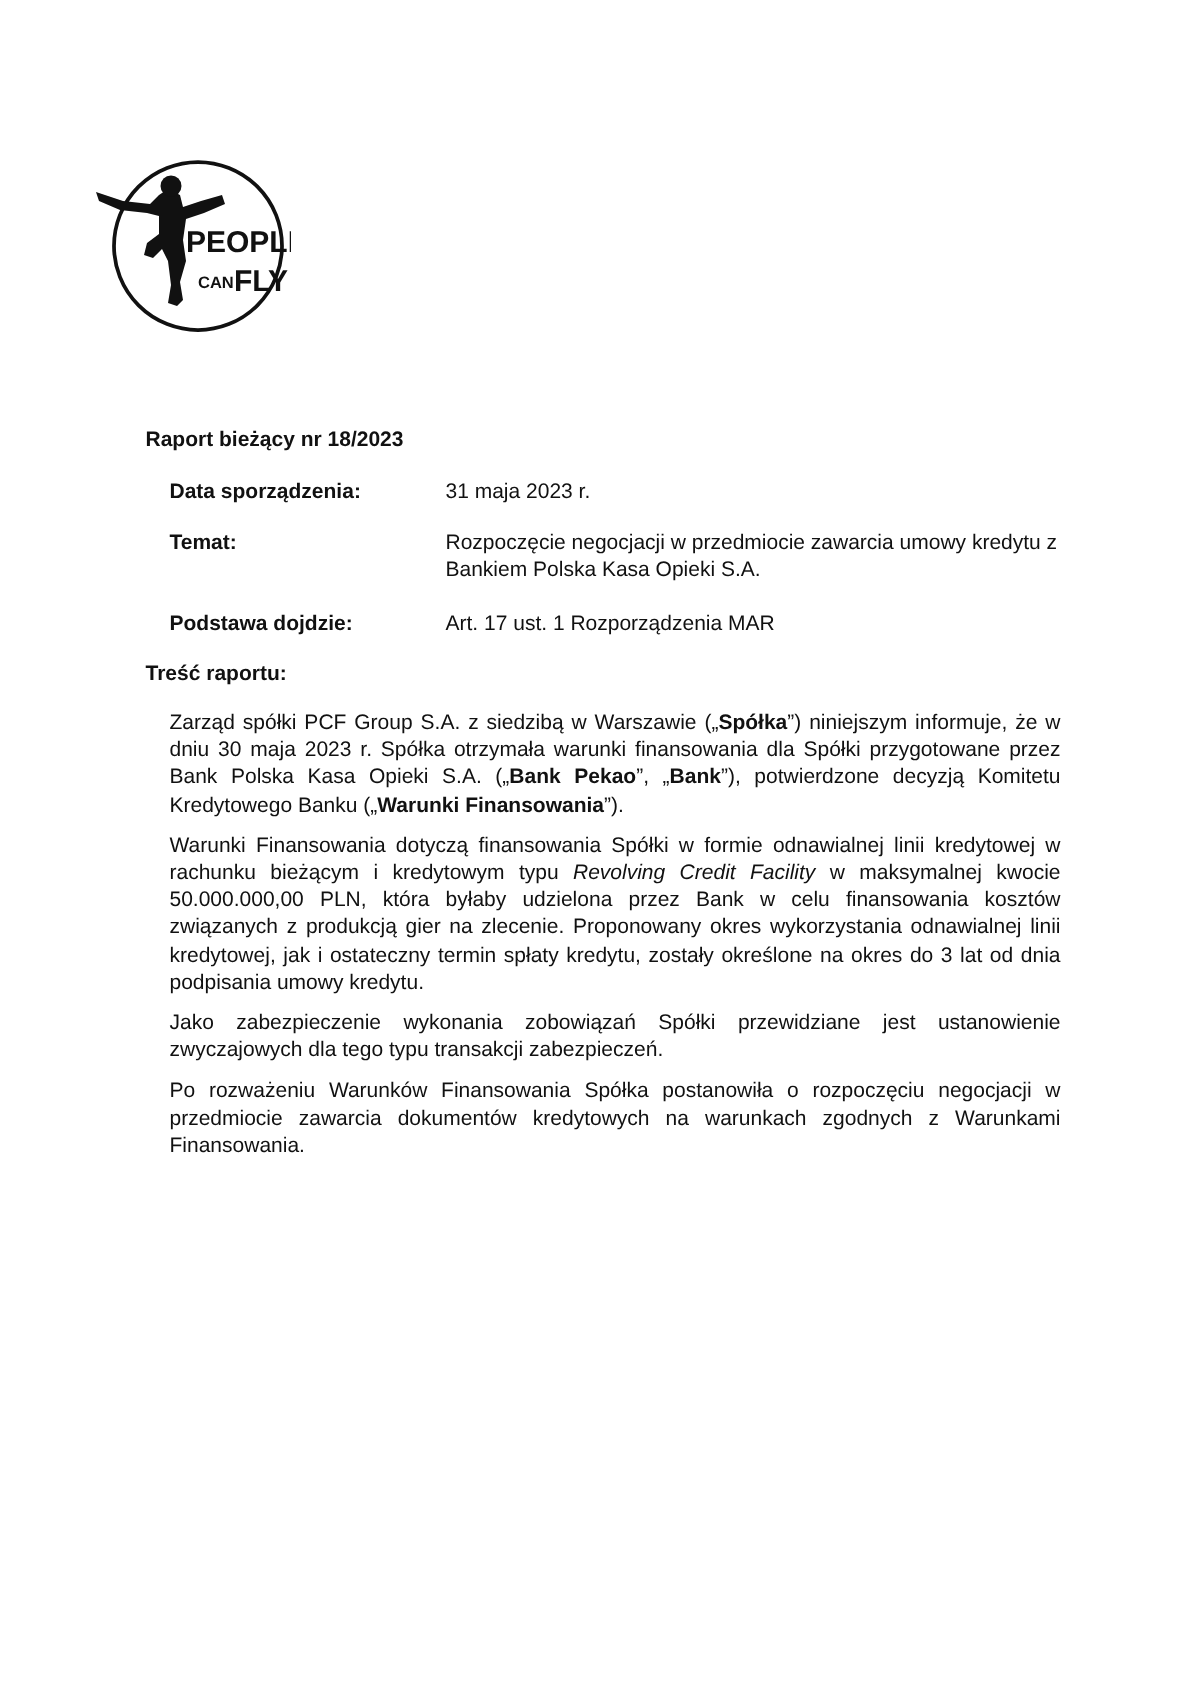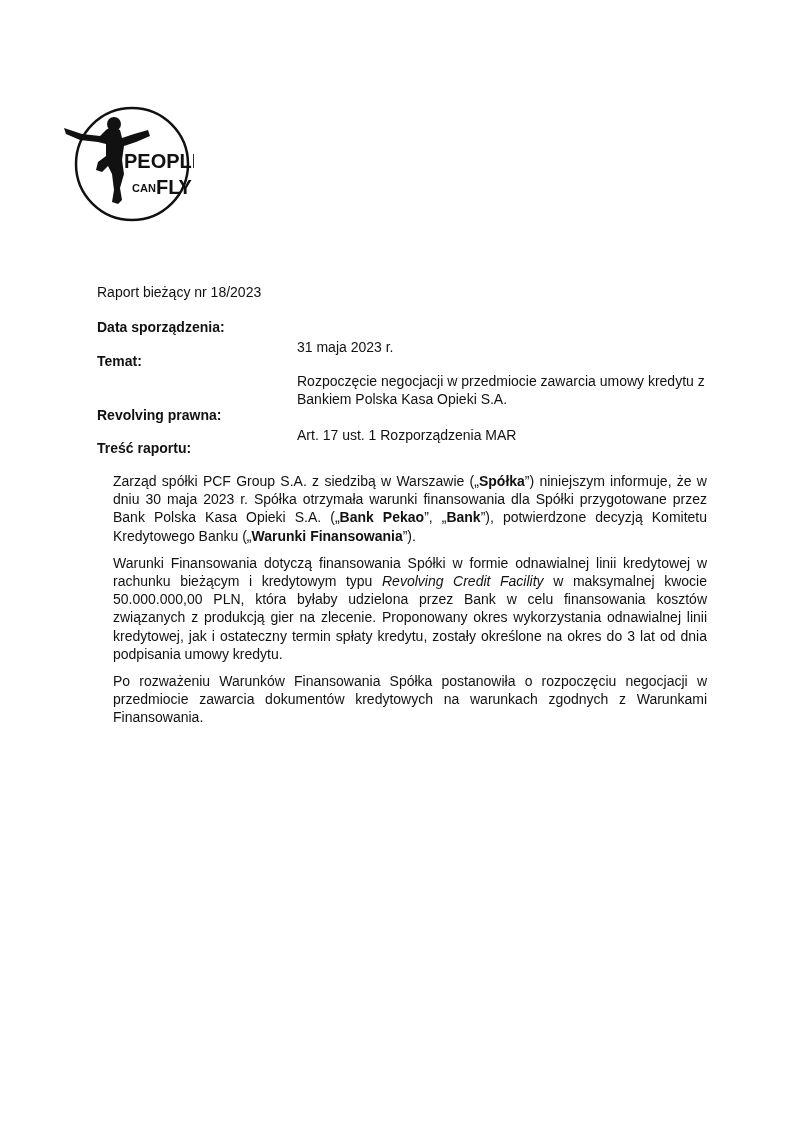--- a/index.html
+++ b/index.html
@@ -3,25 +3,25 @@
 <meta charset="utf-8">
 <style>
   html, body { margin: 0; padding: 0; background: #ffffff; }
   body {
     width: 800px; height: 1131px; position: relative; overflow: hidden;
     font-family: "Liberation Sans", sans-serif; color: #111111;
   }
   .logo { position: absolute; left: 62px; top: 100px; width: 132px; height: 124px; }
   .logo svg { width: 132px; height: 124px; display: block; }
 
-  .report-title { position: absolute; left: 97px; top: 284px; font-size: 14px; font-weight: normal; }
+  .report-title { position: absolute; left: 97px; top: 284px; font-size: 14px; font-weight: bold; }
 
   .meta-row { position: absolute; left: 97px; font-size: 14px; line-height: 18px; }
-  .meta-label { position: absolute; left: 0; top: 0; width: 190px; font-weight: bold; white-space: nowrap; }
-  .meta-value { position: absolute; left: 200px; top: 0; width: 410px; white-space: normal; margin-top: 20px; }
+  .meta-label { position: absolute; left: 16px; top: 0; width: 190px; font-weight: bold; white-space: nowrap; }
+  .meta-value { position: absolute; left: 200px; top: 0; width: 410px; white-space: normal; }
 
   .content-heading { position: absolute; left: 97px; top: 440px; font-size: 14px; font-weight: bold; text-align: center; }
 
   .body-text {
     position: absolute; left: 97px; top: 472px; width: 610px;
     font-size: 14px; line-height: 18.2px;
   }
   .body-text p { margin: 0 0 9px 16px; text-align: justify; }
   .body-text b { font-weight: bold; }
   .body-text i { font-style: italic; }
@@ -45,23 +45,24 @@
 
 <div class="meta-row" style="top:318px;">
   <span class="meta-label">Data sporządzenia:</span>
   <span class="meta-value">31 maja 2023 r.</span>
 </div>
 <div class="meta-row" style="top:352px;">
   <span class="meta-label">Temat:</span>
   <span class="meta-value">Rozpoczęcie negocjacji w przedmiocie zawarcia umowy kredytu z Bankiem Polska Kasa Opieki S.A.</span>
 </div>
 <div class="meta-row" style="top:406px;">
-  <span class="meta-label">Revolving prawna:</span>
+  <span class="meta-label">Podstawa dojdzie:</span>
   <span class="meta-value">Art. 17 ust. 1 Rozporządzenia MAR</span>
 </div>
 
 <div class="content-heading">Treść raportu:</div>
 
 <div class="body-text">
   <p><span>Zarząd spółki PCF Group S.A. z siedzibą w Warszawie („</span><b>Spółka</b><span>”) niniejszym informuje, że w dniu 30 maja 2023 r. Spółka otrzymała warunki finansowania dla Spółki przygotowane przez Bank Polska Kasa Opieki S.A. („</span><b>Bank Pekao</b><span>”, „</span><b>Bank</b><span>”), potwierdzone decyzją Komitetu Kredytowego Banku („</span><b>Warunki Finansowania</b><span>”).</span></p>
   <p><span>Warunki Finansowania dotyczą finansowania Spółki w formie odnawialnej linii kredytowej w rachunku bieżącym i kredytowym typu </span><i>Revolving Credit Facility</i><span> w maksymalnej kwocie 50.000.000,00 PLN, która byłaby udzielona przez Bank w celu finansowania kosztów związanych z produkcją gier na zlecenie. Proponowany okres wykorzystania odnawialnej linii kredytowej, jak i ostateczny termin spłaty kredytu, zostały określone na okres do 3 lat od dnia podpisania umowy kredytu.</span></p>
+  <p>Jako zabezpieczenie wykonania zobowiązań Spółki przewidziane jest ustanowienie zwyczajowych dla tego typu transakcji zabezpieczeń.</p>
   <p>Po rozważeniu Warunków Finansowania Spółka postanowiła o rozpoczęciu negocjacji w przedmiocie zawarcia dokumentów kredytowych na warunkach zgodnych z Warunkami Finansowania.</p>
 </div>
 
 </body></html>

